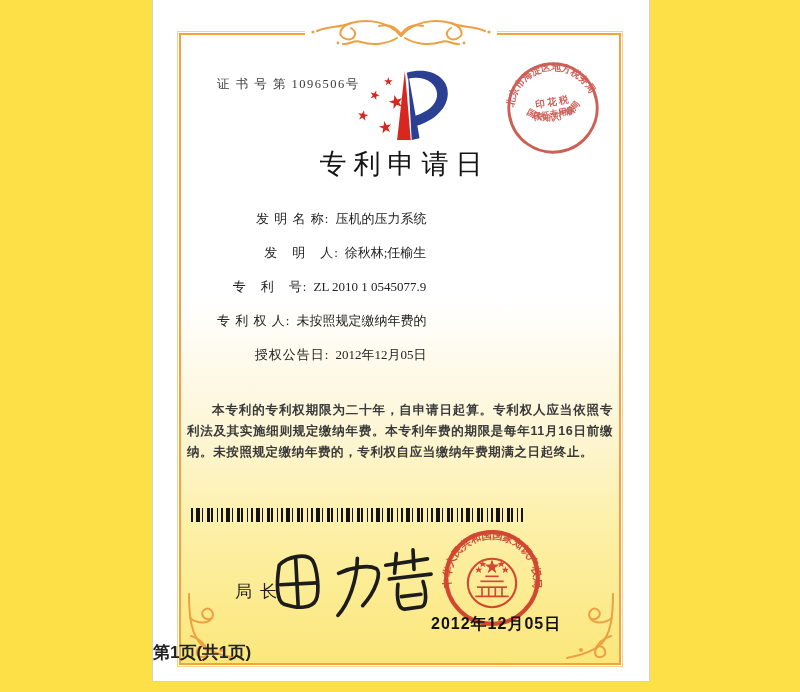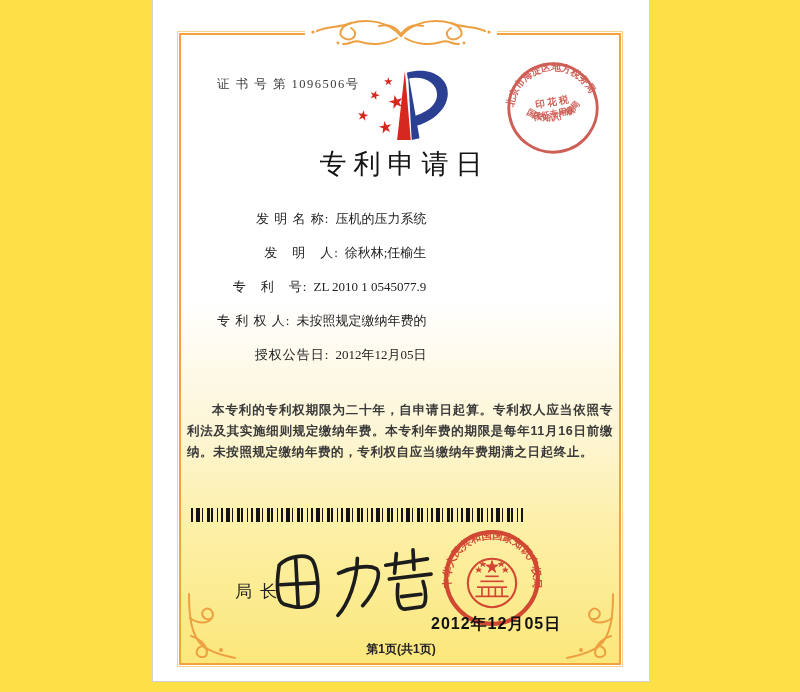--- a/index.html
+++ b/index.html
@@ -28,21 +28,21 @@
       #141414 11px 12px,transparent 12px 16px,
       #141414 16px 19px,transparent 19px 20px,
       #141414 20px 22px,transparent 22px 26px,
       #141414 26px 27px,transparent 27px 30px);}
   .director{left:82px;top:580px;font-size:17px;letter-spacing:8px;color:#222;}
   .sig{left:116px;top:538px;width:182px;height:88px;}
   .tax-seal{left:352px;top:60px;width:96px;height:96px;transform:rotate(-10deg);opacity:.85;}
   .off-seal{left:289px;top:528px;width:100px;height:100px;opacity:.92;}
   .date{left:278px;top:614px;font-size:16px;font-weight:bold;color:#111;letter-spacing:1px;
         font-family:"Liberation Sans","DejaVu Sans",sans-serif;}
-  .footer{left:0;top:641px;width:100%;text-align:center;font-size:12px;font-weight:bold;color:#222;
+  .footer{left:0;top:641px;width:100%;font-size:17px;font-weight:bold;color:#222;
           font-family:"Liberation Sans","DejaVu Sans",sans-serif;}
   .top-ornament{left:50%;top:14px;transform:translateX(-50%);width:200px;height:40px;}
   .corner-l{left:28px;top:592px;width:58px;height:70px;}
   .corner-r{right:28px;top:592px;width:58px;height:70px;transform:scaleX(-1);}
   .logo{left:50%;top:66px;transform:translateX(-50%);width:108px;height:78px;}
   svg{display:block;}
 </style>
 </head>
 <body>
 

